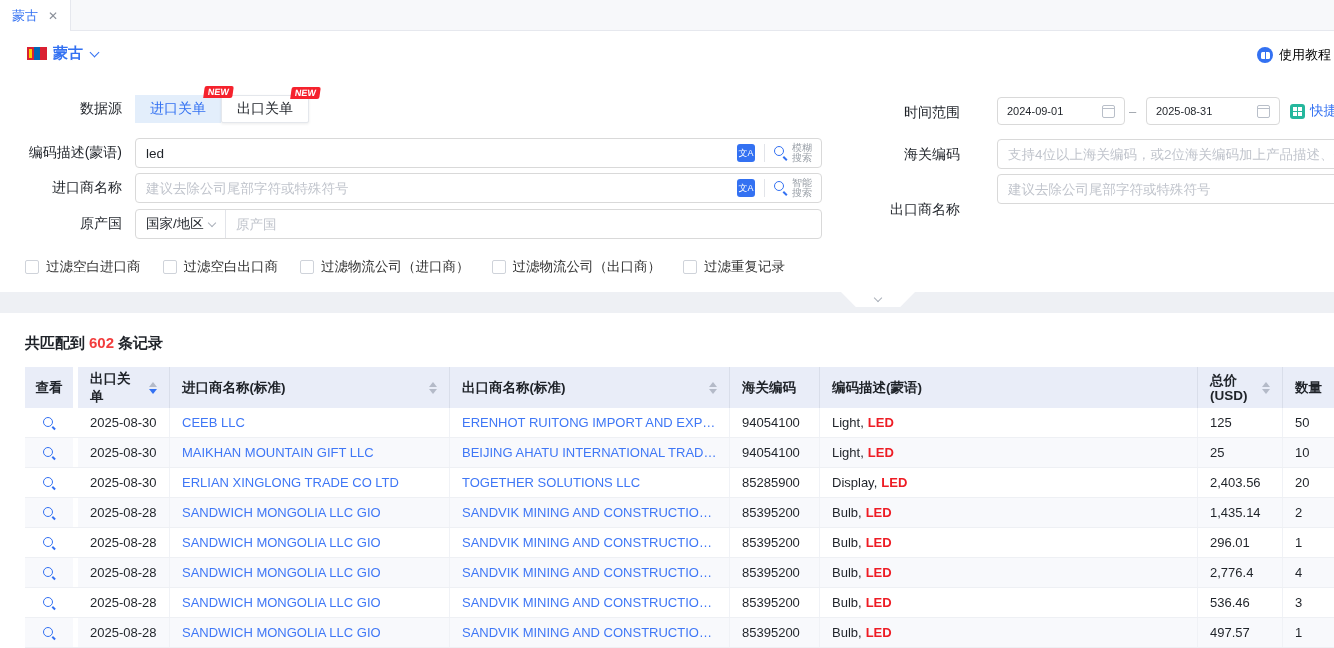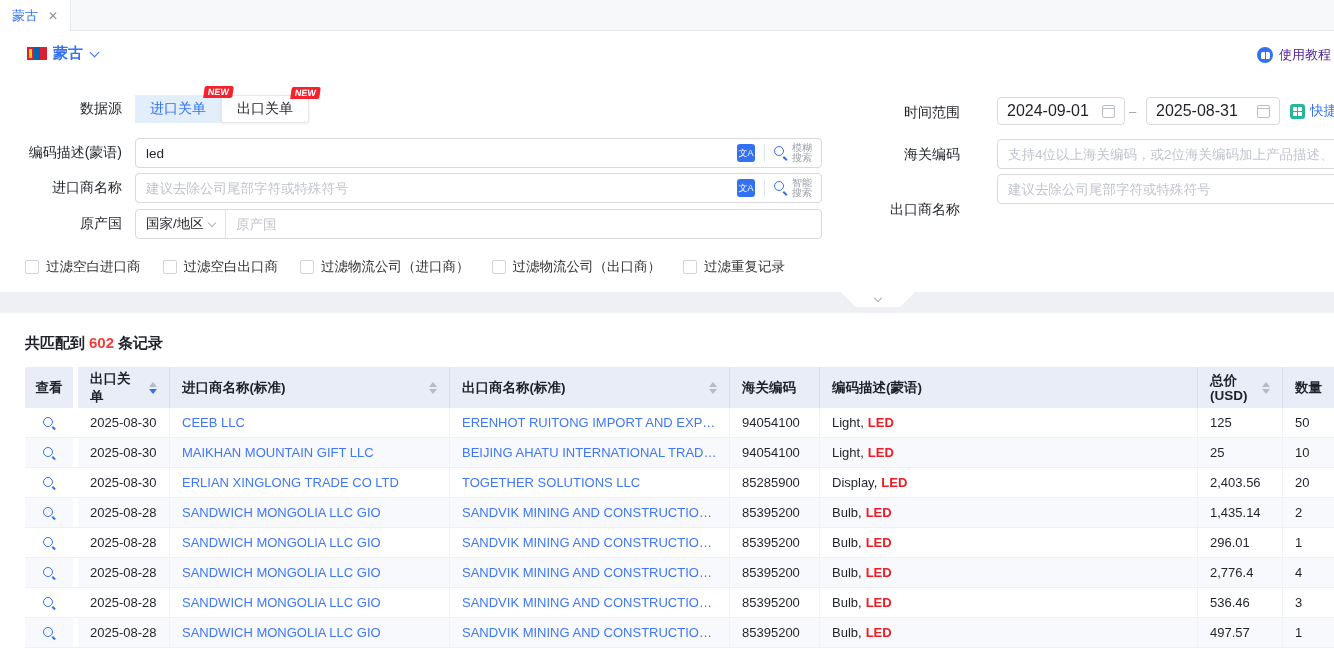--- a/index.html
+++ b/index.html
@@ -13,21 +13,21 @@
   .page-tab .t { color:#3371f2; font-size:13px; }
   .page-tab .x { color:#8a8f99; font-size:12px; cursor:pointer; }
 
   
   .flag { position:absolute; left:27px; top:47px; width:20px; height:13px;
     background:linear-gradient(90deg,#da2032 0 33.3%,#0066b3 33.3% 66.6%,#da2032 66.6% 100%); }
   .flag::after { content:''; position:absolute; left:2px; top:2px; width:3px; height:9px; background:#f9cf02; }
   .country { position:absolute; left:53px; top:44px; font-size:15px; font-weight:bold; color:#3371f2; }
   .chev { display:inline-block; width:7px; height:7px; border-right:1.6px solid #3371f2; border-bottom:1.6px solid #3371f2;
     transform:rotate(45deg); margin-left:8px; margin-bottom:2px; }
-  .tutorial { position:absolute; right:3px; top:46px; display:flex; align-items:center; gap:6px; color:#4c1d95; font-size:13px; cursor:pointer; }
+  .tutorial { position:absolute; right:3px; top:46px; display:flex; align-items:center; gap:6px; color:#000000; font-size:13px; cursor:pointer; }
   .book-ic { width:16px; height:16px; border-radius:50%; background:#3371f2; position:relative; }
   .book-ic::before { content:''; position:absolute; left:3.5px; top:4.5px; width:9px; height:7px; background:#fff; border-radius:1.5px; }
   .book-ic::after { content:''; position:absolute; left:7.6px; top:4.5px; width:1.2px; height:7px; background:#3371f2; }
 
   
   .frow { position:absolute; display:flex; align-items:center; }
   .flabel { width:135px; text-align:right; padding-right:13px; font-size:14px; color:#1f2329; flex:none; }
   .src-tabs { display:flex; position:relative; }
   .src-tab { position:relative; height:28px; padding:0 15px; display:flex; align-items:center; font-size:14px; cursor:pointer; }
   .src-tab.active { background:#e3eefb; color:#3371f2; }
@@ -58,21 +58,21 @@
   .cbrow { position:absolute; left:25px; top:258px; display:flex; gap:22px; align-items:center; }
   .cbitem { display:flex; align-items:center; gap:7px; font-size:13.5px; color:#333; cursor:pointer; }
   .cb { width:14px; height:14px; border:1px solid #cfd3da; border-radius:2px; background:#fff; flex:none; }
 
   
   .update-line { position:absolute; left:984px; top:80px; font-size:13.5px; color:#4e5969; white-space:nowrap; }
   .update-line b { color:#ff7a1f; }
   .rlabel { position:absolute; width:85px; text-align:right; font-size:14px; color:#1f2329; }
   .datebox { position:absolute; height:28px; border:1px solid #d9d9d9; border-radius:4px; background:#fff;
     display:flex; align-items:center; justify-content:space-between; padding:0 9px; }
-  .datebox input { border:none; outline:none; width:85px; font-size:16px; color:#1f2329; font-family:inherit; }
+  .datebox input { border:none; outline:none; width:85px; font-size:11px; color:#1f2329; font-family:inherit; }
   .cal { width:13px; height:13px; flex:none; border:1.3px solid #b9bfc9; border-radius:2px; position:relative; }
   .cal::before { content:''; position:absolute; left:0; right:0; top:2.5px; height:1.2px; background:#b9bfc9; }
   .dash { position:absolute; left:1129px; top:104px; color:#9aa0a8; font-size:13px; }
   .rinput { position:absolute; left:997px; height:30px; width:400px; border:1px solid #d9d9d9; border-radius:4px;
     font-size:13.5px; color:#1f2329; padding:0 10px; outline:none; font-family:inherit; }
   .rinput::placeholder { color:#c0c4cc; }
   .quick { position:absolute; left:1290px; top:102px; display:flex; align-items:center; gap:5px; color:#3371f2;
     font-size:13.5px; white-space:nowrap; cursor:pointer; }
   .icon-grid { width:15px; height:15px; background:#25b79d; border-radius:3px; position:relative; flex:none; }
   .icon-grid::before { content:''; position:absolute; left:3px; top:3px; width:4px; height:4px; background:#fff;

